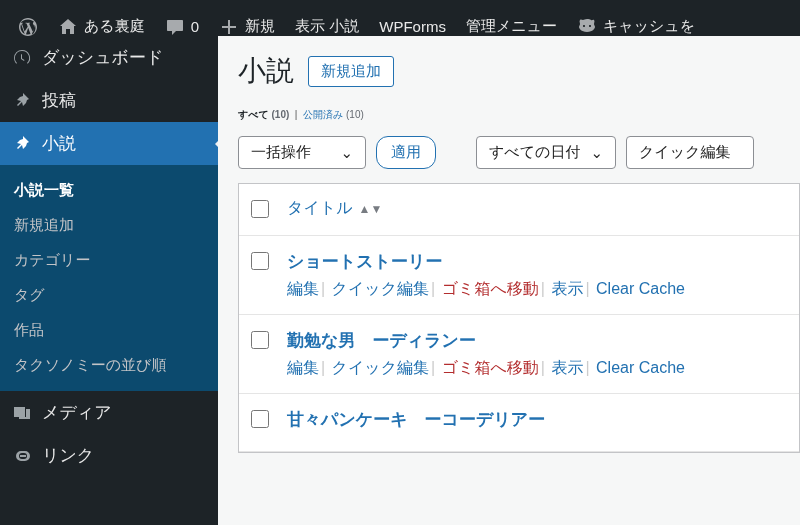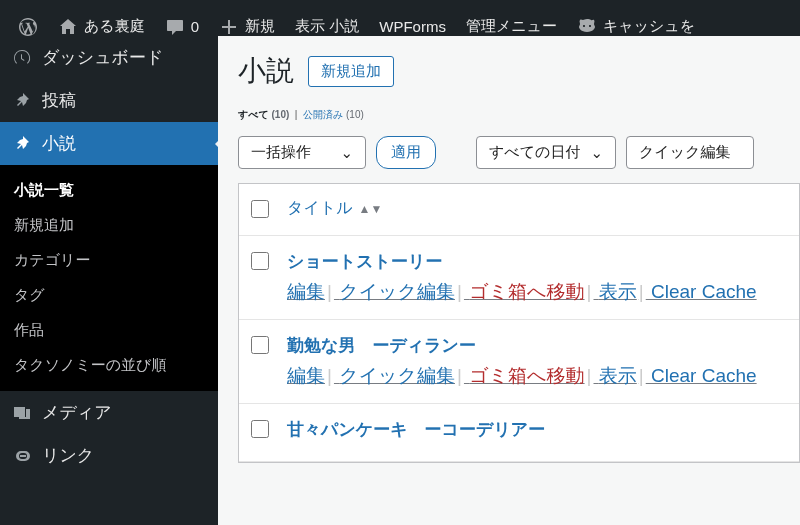--- a/index.html
+++ b/index.html
@@ -10,21 +10,21 @@
   .adminbar .ab-item { display: flex; align-items: center; padding: 0 10px; height: 36px; cursor: pointer; color: #e9e9e9; gap: 6px; }
   .adminbar svg { width: 20px; height: 20px; fill: #a7aaad; }
   
   
   .sidebar { position: absolute; left: 0; top: 36px; bottom: 0; width: 222px; background: #1d2327; color: #c3c4c7; }
   .sidebar .menu-item { display: flex; align-items: center; padding: 10px 12px; font-size: 17px; gap: 10px; cursor: pointer; color: #e9e9e9; }
   .sidebar .menu-item svg { width: 20px; height: 20px; fill: rgba(240,246,252,0.6); }
   .sidebar .menu-item.current { background: #2271b1; color: #fff; position: relative; }
   .sidebar .menu-item.current svg { fill: #fff; }
   .sidebar .menu-item.current::after { content: ""; position: absolute; right: -1px; top: 50%; transform: translateY(-50%); border: 8px solid transparent; border-right-color: #f0f0f1; }
-  .submenu { background: #000000; padding: 8px 0; }
+  .submenu { background: #0c4a6e; padding: 8px 0; }
   .submenu .sub-item { padding: 8px 14px; font-size: 15px; color: #c3c4c7; cursor: pointer; }
   .submenu .sub-item.active { color: #fff; font-weight: 600; }
   
   
   .main { position: absolute; left: 218px; right: 0; top: 36px; bottom: 0; background: #f6f7f7; padding: 16px 0 0 20px; overflow: hidden; }
   .page-head { display: flex; align-items: center; gap: 14px; margin-bottom: 18px; }
   .page-title { font-size: 28px; font-weight: 400; color: #1d2327; }
   .btn-outline { border: 1.5px solid #2271b1; color: #2271b1; background: #fff; padding: 5px 12px; font-size: 15px; cursor: pointer; border-radius: 3px; }
   
   .subsubsub { font-size: 10px; color: #555; margin-bottom: 14px; }
@@ -38,21 +38,21 @@
   .select-like .chev { margin-left:10px; }
   .btn-apply { border:1px solid #2271b1; color:#2271b1; background:#fff; padding:6px 14px; border-radius:12px; font-size:15px; cursor:pointer; }
   
   .list-table { border:1px solid #c3c4c7; background:#fff; }
   .list-head, .list-row { display:flex; align-items:flex-start; padding:14px 12px; border-bottom:1px solid #e5e5e5; }
   .col-cb { width:36px; padding-top:2px; }
   .col-title { flex:1; }
   .th-title { color:#2271b1; font-size:16px; display:flex; align-items:center; gap:6px; cursor:pointer; }
   .sort-icon { font-size:12px; color:#787c82; }
   .row-title { color:#2271b1; font-size:17px; font-weight:600; cursor:pointer; display:inline-block; margin-bottom:6px; }
-  .row-actions { font-size:19px; color:#787c82;text-decoration:underline; }
+  .row-actions { font-size:16px; color:#787c82; }
   .row-actions a { color:#2271b1; text-decoration:none; cursor:pointer; }
   .row-actions .trash { color:#b32d2e; }
   .row-actions .sep { color:#ccc; padding:0 2px; }
   input[type=checkbox]{ width:18px; height:18px; border:1px solid #8c8f94; border-radius:3px; cursor:pointer; }
 </style>
 </head>
 <body>
 
 <div class="adminbar">
   <div class="ab-item">

